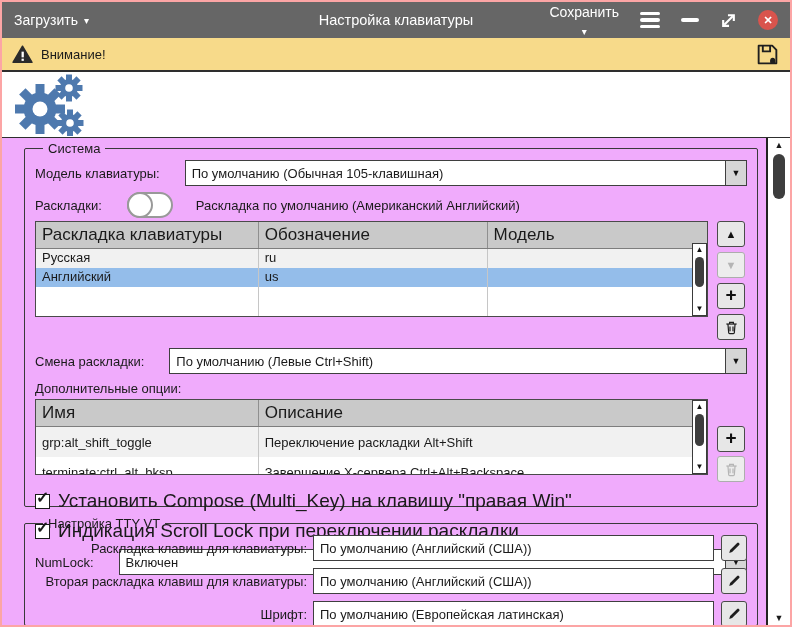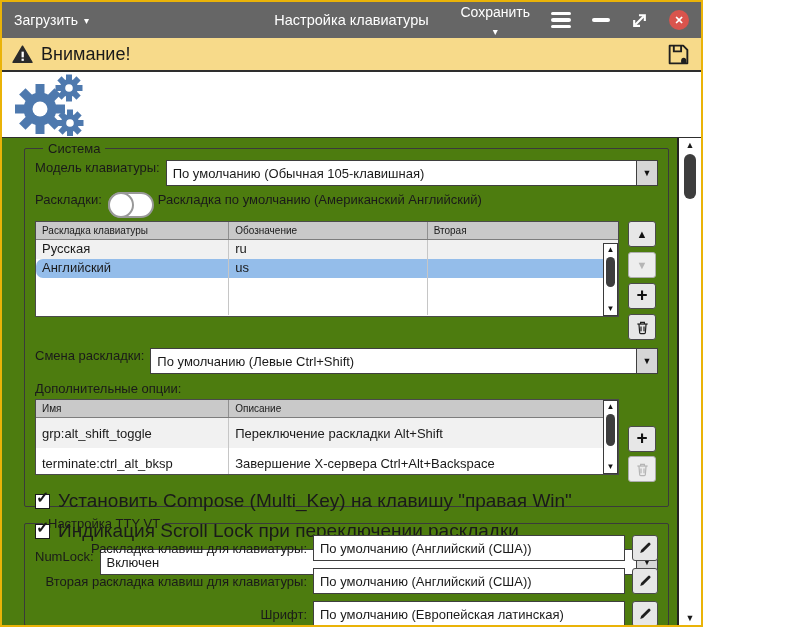--- a/index.html
+++ b/index.html
@@ -1,77 +1,77 @@
 <!DOCTYPE html>
 <html><head>
 <meta charset="utf-8">
 <style>
   * { margin:0; padding:0; box-sizing:border-box; }
   html,body { background:#fff; }
   body { font-family:"Liberation Sans", sans-serif; color:#1a1a1a; }
-  .window { position:relative; width:703px; height:627px; border:2px solid #eab308; background:#4d7c0f; overflow:hidden; }
+  .window { position:relative; width:792px; height:627px; border:2px solid #fca5a5; background:#f0abfc; overflow:hidden; }
 
   
   .titlebar { height:36px; background:#666666; display:flex; align-items:center; position:relative; color:#fff; }
   .tb-load { margin-left:12px; font-size:14px; display:flex; align-items:center; gap:6px; cursor:pointer; }
   .tb-title { position:absolute; left:0; right:0; text-align:center; font-size:14.5px; pointer-events:none; }
   .tb-right { margin-left:auto; display:flex; align-items:center; gap:21px; padding-right:12px; }
   .tb-save { font-size:14px; display:flex; align-items:center; gap:6px; cursor:pointer;flex-direction:column; }
   .chev { font-size:10px; }
   .hamburger { display:flex; flex-direction:column; gap:3px; cursor:pointer; }
   .hamburger span { width:20px; height:3.5px; background:#fff; border-radius:2px; }
   .minimize { width:18px; height:4px; background:#fff; border-radius:2px; cursor:pointer; }
   .expand-btn { cursor:pointer; display:flex; }
   .close-btn { width:20px; height:20px; border-radius:50%; background:#d9544d; color:#fff; font-size:11px; font-weight:700;
                display:flex; align-items:center; justify-content:center; cursor:pointer; }
 
   
   .warnbar { height:34px; background:#f7da8a; border-bottom:2px solid #2e2e2e; display:flex; align-items:center; padding:0 10px; }
-  .warn-text { font-size:18px; margin-left:8px;text-align:center; }
+  .warn-text { font-size:13px; margin-left:8px;text-align:center; }
   .save-disk { margin-left:auto; cursor:pointer; display:flex; }
 
   
   .apphead { height:66px; border-bottom:1px solid #2e2e2e; display:flex; align-items:center; background:#fff; }
   .gears { margin:0 14px 0 8px; }
   .apphead-title { font-size:16px; margin-bottom:5px; }
   .apphead-sub { font-size:13.5px; }
 
   
   .content { position:relative; height:487px; padding:3px 32px 0 22px; }
   fieldset.group { border:1px solid #3a3a3a; border-radius:2px; padding:4px 10px 8px 10px; }
   fieldset.group legend { font-size:13px; padding:0 5px; margin-left:8px; }
   .sys-group { height:366px; }
   .tty-group { margin-top:9px; height:110px; padding-top:6px; }
 
-  .frow { display:flex; align-items:flex-start; }
+  .frow { display:flex; align-items:center;gap:19px; }
   .flabel { font-size:13px; white-space:nowrap; margin-right:6px; }
 
   .combo { flex:1; height:26px; border:1px solid #3f3f3f; background:#fff; display:flex; align-items:stretch; cursor:pointer; }
   .combo-text { flex:1; font-size:13px; display:flex; align-items:center; padding:0 6px; white-space:nowrap; overflow:hidden; }
   .combo-arrow { width:21px; background:#d6d6d6; border-left:1px solid #3f3f3f; display:flex; align-items:center; justify-content:center; font-size:9px; color:#111; }
 
   
   .toggle { position:relative; width:46px; height:26px; border:2px solid #999; border-radius:13px; background:#fff; margin-right:4px; cursor:pointer; flex:none; }
   .toggle .knob { position:absolute; left:-2px; top:-2px; width:26px; height:26px; border:2px solid #999; border-radius:50%; background:#fff; }
 
   
   .table-area { display:flex; margin-top:3px; }
   .tbl { position:relative; flex:1; border:1px solid #4a4a4a; background:#fff; overflow:hidden; }
   .tbl1 { height:96px; }
   .tbl2 { height:76px; }
   .thead { display:flex; background:#c9c9c9; border-bottom:1px solid #7d7d7d; }
-  .thcell { font-size:10px; padding:3px 6px; border-right:1px solid #8f8f8f; white-space:nowrap; overflow:hidden; }
+  .thcell { font-size:17px; padding:3px 6px; border-right:1px solid #8f8f8f; white-space:nowrap; overflow:hidden; }
   .thcell:last-child { border-right:none; }
   .trow { display:flex; }
   .tcell { font-size:13px; padding:1px 6px; border-right:1px solid #c6c6c6; white-space:nowrap; overflow:hidden; }
   .tcell:last-child { border-right:none; }
   .c1 { width:33.2%; } .c2 { width:34.1%; } .c3 { width:32.7%; }
   .o1 { width:33.2%; } .o2 { width:66.8%; }
   .row-alt { background:#f1f1f1; }
-  .row-sel { background:#94bdea;border-radius:7px; }
+  .row-sel { background:#94bdea; }
   .tbl2 .trow .tcell { padding:8px 6px 7px 6px; }
 
   
   .vscroll { position:absolute; right:0; width:15px; background:#fff; border:1px solid #3a3a3a; display:flex; flex-direction:column; align-items:center; }
   .vs1 { top:21px; bottom:0; }
   .vs2 { top:0; bottom:0; }
   .varrow { font-size:8px; line-height:12px; color:#111; cursor:pointer; }
   .vthumb { width:9px; background:#3d3d3d; border-radius:5px; cursor:pointer; }
   .vs1 .vthumb { height:30px; margin-top:1px; }
   .vs2 .vthumb { height:32px; margin-top:1px; }
@@ -230,21 +230,21 @@
             <div class="knob"></div>
           </div>
         <span class="flabel">Раскладка по умолчанию (Американский Английский)</span>
       </div>
 
       <div class="table-area">
         <div class="tbl tbl1">
           <div class="thead">
             <span class="thcell c1">Раскладка клавиатуры</span>
             <span class="thcell c2">Обозначение</span>
-            <span class="thcell c3">Вторая</span>
+            <span class="thcell c3">Модель</span>
           </div>
           <div class="trow row-alt" style="height:19px">
             <span class="tcell c1">Русская</span>
             <span class="tcell c2">ru</span>
             <span class="tcell c3"></span>
           </div>
           <div class="trow row-sel" style="height:19px">
             <span class="tcell c1">Английский</span>
             <span class="tcell c2">us</span>
             <span class="tcell c3"></span>

